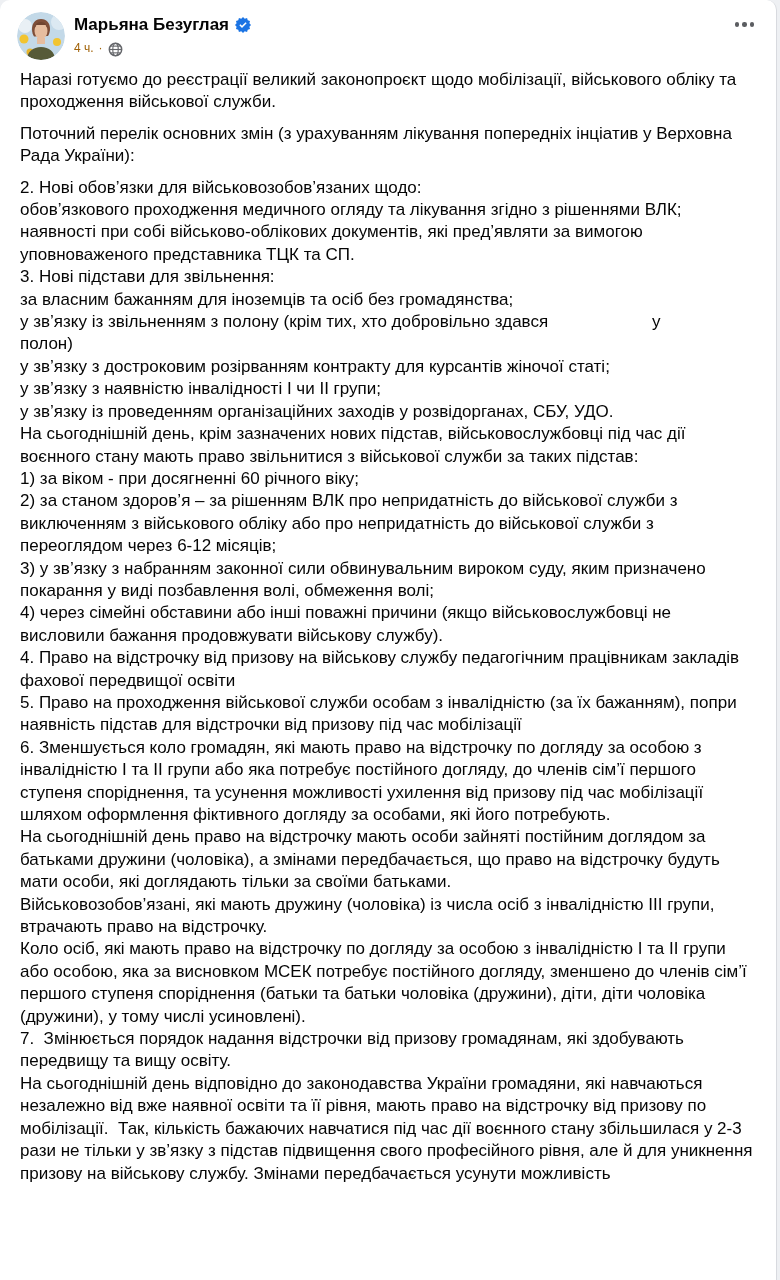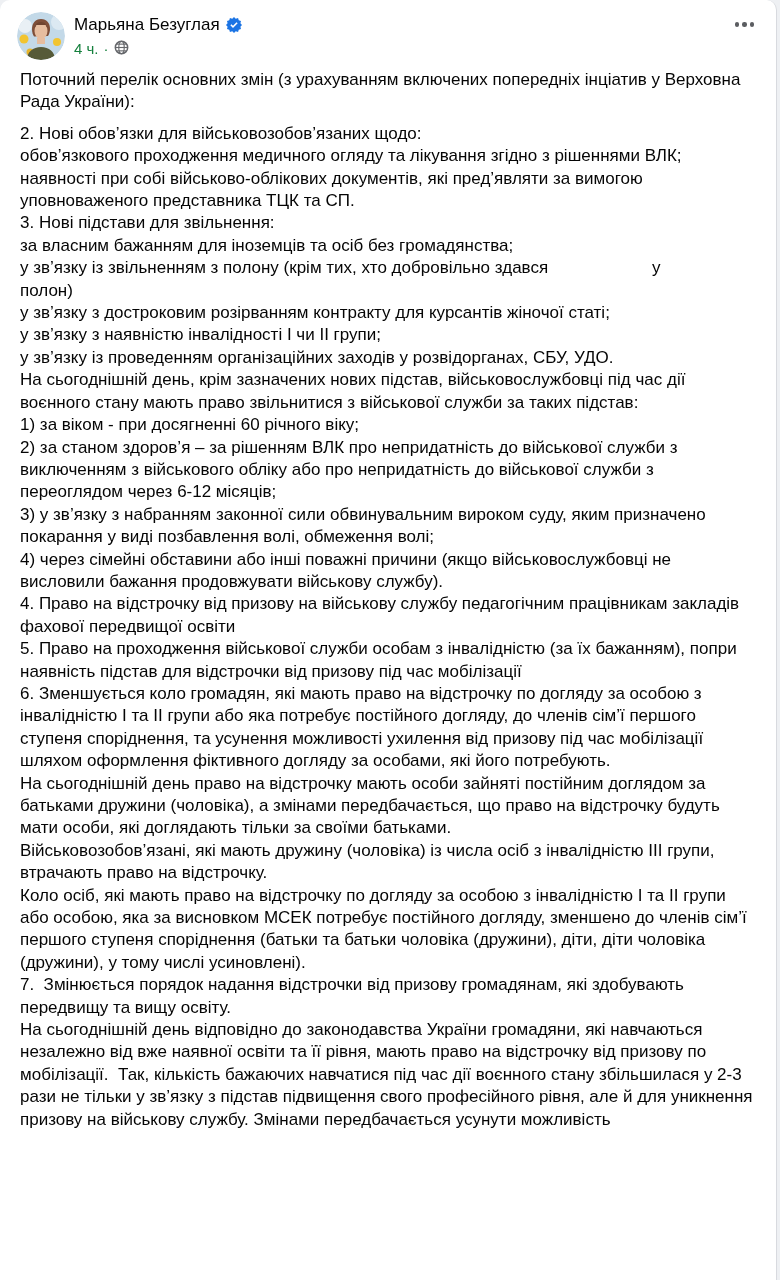--- a/index.html
+++ b/index.html
@@ -41,36 +41,37 @@
     flex: 1 1 auto;
     min-width: 0;
   }
   .author-row {
     display: flex;
     align-items: center;
     gap: 6px;
   }
   .author-name {
     font-size: 17px;
-    font-weight: normal;
+    font-weight: bold;
     color: #050505;
     line-height: 22px;
     cursor: pointer;
   }
   .verified-badge {
     width: 16px;
     height: 16px;
     display: inline-block;
   }
   .meta-row {
     display: flex;
+    align-items: center;
     gap: 5px;
     margin-top: 3px;
-    font-size: 15px;
-    color: #15803d;
+    font-size: 12px;
+    color: #a16207;
     line-height: 19px;
   }
   .meta-time { cursor: pointer; }
   .globe-icon {
     width: 15px;
     height: 15px;
     display: inline-block;
     margin-top: 1px;
   }
   .more-button {
@@ -154,21 +155,22 @@
       </div>
 
       <button class="more-button" aria-label="More options">
         <span class="dot"></span>
         <span class="dot"></span>
         <span class="dot"></span>
       </button>
     </div>
 
     <div class="post-body">
-      <p>Поточний перелік основних змін (з урахуванням включених попередніх інціатив у Верховна Рада України):</p>
+      <p>Наразі готуємо до реєстрації великий законопроєкт щодо мобілізації, військового обліку та проходження військової служби.</p>
+      <p>Поточний перелік основних змін (з урахуванням лікування попередніх інціатив у Верховна Рада України):</p>
       <p>2. Нові обов’язки для військовозобов’язаних щодо:
 обов’язкового проходження медичного огляду та лікування згідно з рішеннями ВЛК;
 наявності при собі військово-облікових документів, які пред’являти за вимогою уповноваженого представника ТЦК та СП.
 3. Нові підстави для звільнення:
 за власним бажанням для іноземців та осіб без громадянства;
 у зв’язку із звільненням з полону (крім тих, хто добровільно здався                      у
 полон)
 у зв’язку з достроковим розірванням контракту для курсантів жіночої статі;
 у зв’язку з наявністю інвалідності І чи ІІ групи;
 у зв’язку із проведенням організаційних заходів у розвідорганах, СБУ, УДО.

